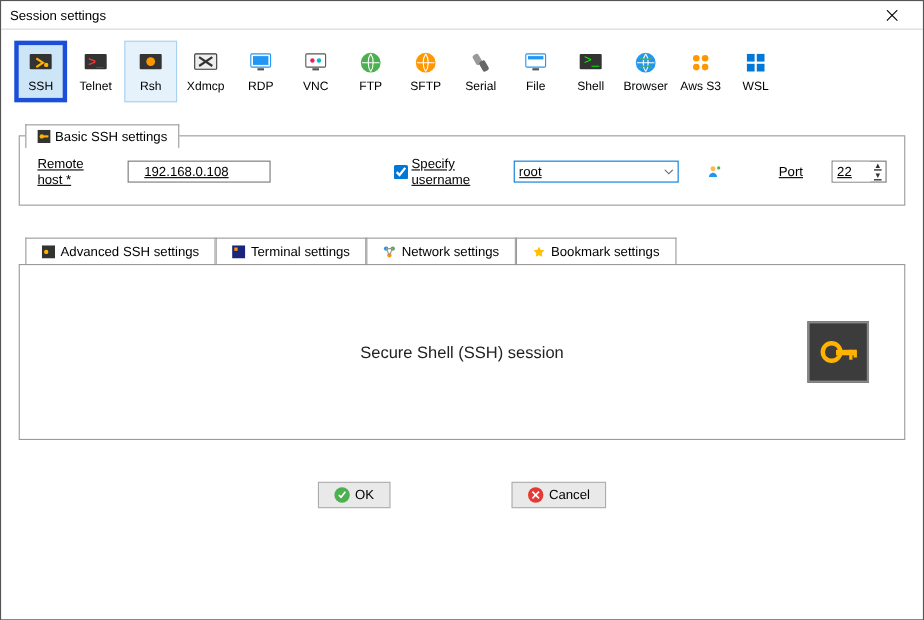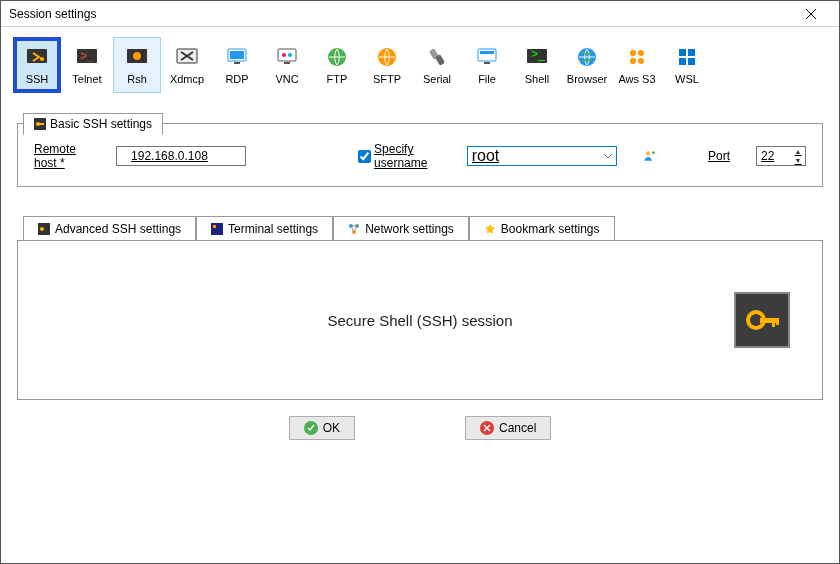--- a/index.html
+++ b/index.html
@@ -21,39 +21,39 @@
 
 .tab-group { margin-top: 22px; position: relative; }
 .tab-header { position: absolute; top: -10px; left: 6px; background: #fff; border: 1px solid #999; border-bottom: 1px solid #fff; padding: 3px 10px; display: flex; align-items: center; gap: 4px; z-index: 2; }
 .tab-header .tab-icon { width: 12px; height: 12px; }
 .tab-body { border: 1px solid #999; padding: 18px 16px 16px 16px; min-height: 60px; }
 
 .form-row { display: flex; align-items: center; gap: 26px; text-decoration: underline; }
 .form-row label { font-size: 12px; }
 .text-input { border: 1px solid #767676; padding: 2px 14px; height: 20px; font-size: 12px; }
 .combo { position: relative; display: flex; align-items: center; }
-.combo input { border: 1px solid #0078d7; padding: 2px 18px 2px 4px; height: 20px; font-size: 16px; width: 150px; }
+.combo input { border: 1px solid #0078d7; padding: 2px 18px 2px 4px; height: 20px; font-size: 12px; width: 150px; }
 .combo .arrow { position: absolute; right: 2px; top: 2px; width: 14px; height: 16px; display: flex; align-items: center; justify-content: center; pointer-events: none; color: #666; }
 .spinner { display: flex; align-items: center; border: 1px solid #767676; height: 20px; justify-content: flex-end; }
 .spinner input { border: none; width: 34px; padding: 0 4px; height: 18px; font-size: 12px; }
 .spinner .spin-btns { display: flex; flex-direction: column; width: 14px; }
 .spinner .spin-btns div { height: 9px; display: flex; align-items: center; justify-content: center; font-size: 7px; color: #333; cursor: pointer; line-height: 1; }
 .checkbox-wrap { display: flex; align-items: center; gap: 3px; cursor: pointer; }
 .checkbox-wrap input { width: 13px; height: 13px; accent-color: #0078d7; }
 
 .sub-tabs { display: flex; margin-top: 28px; margin-left: 6px; }
 .sub-tab { border: 1px solid #999; border-bottom: none; padding: 5px 14px; display: flex; align-items: center; gap: 5px; background: #fff; cursor: pointer; position: relative; top: 1px; }
 .sub-tab + .sub-tab { border-left: 1px solid #999; }
 .sub-tab .tab-icon { width: 12px; height: 12px; }
 
 .main-panel { border: 1px solid #999; height: 160px; display: flex; align-items: center; justify-content: center; position: relative; }
 .main-panel .session-desc { font-size: 15px; color: #222; }
 .big-icon { position: absolute; right: 32px; top: 50%; transform: translateY(-50%); width: 56px; height: 56px; background: #3c3c3c; border: 2px solid #888; display: flex; align-items: center; justify-content: center; }
 
-.button-row { display: flex; justify-content: center; gap: 110px; margin-top: 16px; }
+.button-row { display: flex; justify-content: center; gap: 110px; margin-top: 38px; }
 .btn { border: 1px solid #adadad; background: #e9e9e9; padding: 4px 14px; display: flex; align-items: center; gap: 5px; cursor: pointer; font-size: 12px; }
 .btn .btn-icon { width: 14px; height: 14px; border-radius: 50%; display: flex; align-items: center; justify-content: center; }
 .btn .btn-icon.ok { background: #4caf50; }
 .btn .btn-icon.cancel { background: #e53935; }
 .btn .btn-icon svg { width: 8px; height: 8px; }
 
 .person-icon { width: 18px; height: 18px; display:flex; align-items:center; justify-content:center; cursor:pointer; }
 </style>
 </head>
 <body>

